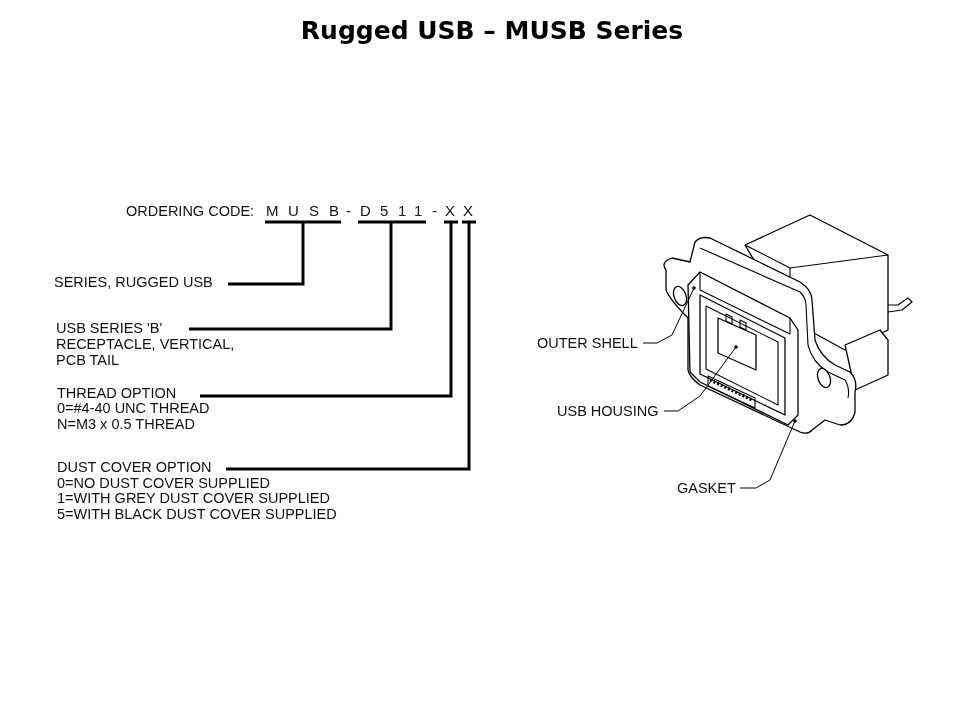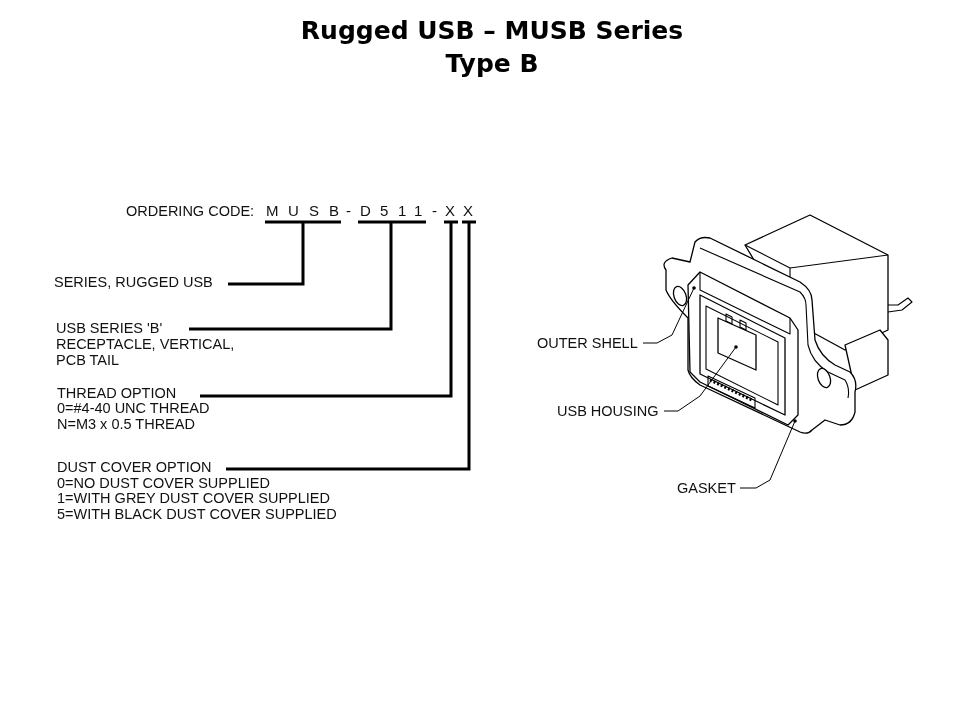--- a/index.html
+++ b/index.html
@@ -64,21 +64,20 @@
       stroke-width: 1.1;
       fill: none;
       stroke-linejoin: round;
     }
   </style>
 </head>
 <body>
 
 <div class="title-block">
   <span class="title-line">Rugged USB – MUSB Series</span>
-  <span class="title-line">Type B</span>
 </div>
 
 <svg class="diagram-svg" width="960" height="720" viewBox="0 0 960 720">
 
   <g>
     <text class="lbl" x="126" y="216">ORDERING CODE:</text>
 
     <text class="code-char" x="266" y="216">M</text>
     <text class="code-char" x="288" y="216">U</text>
     <text class="code-char" x="309" y="216">S</text>

